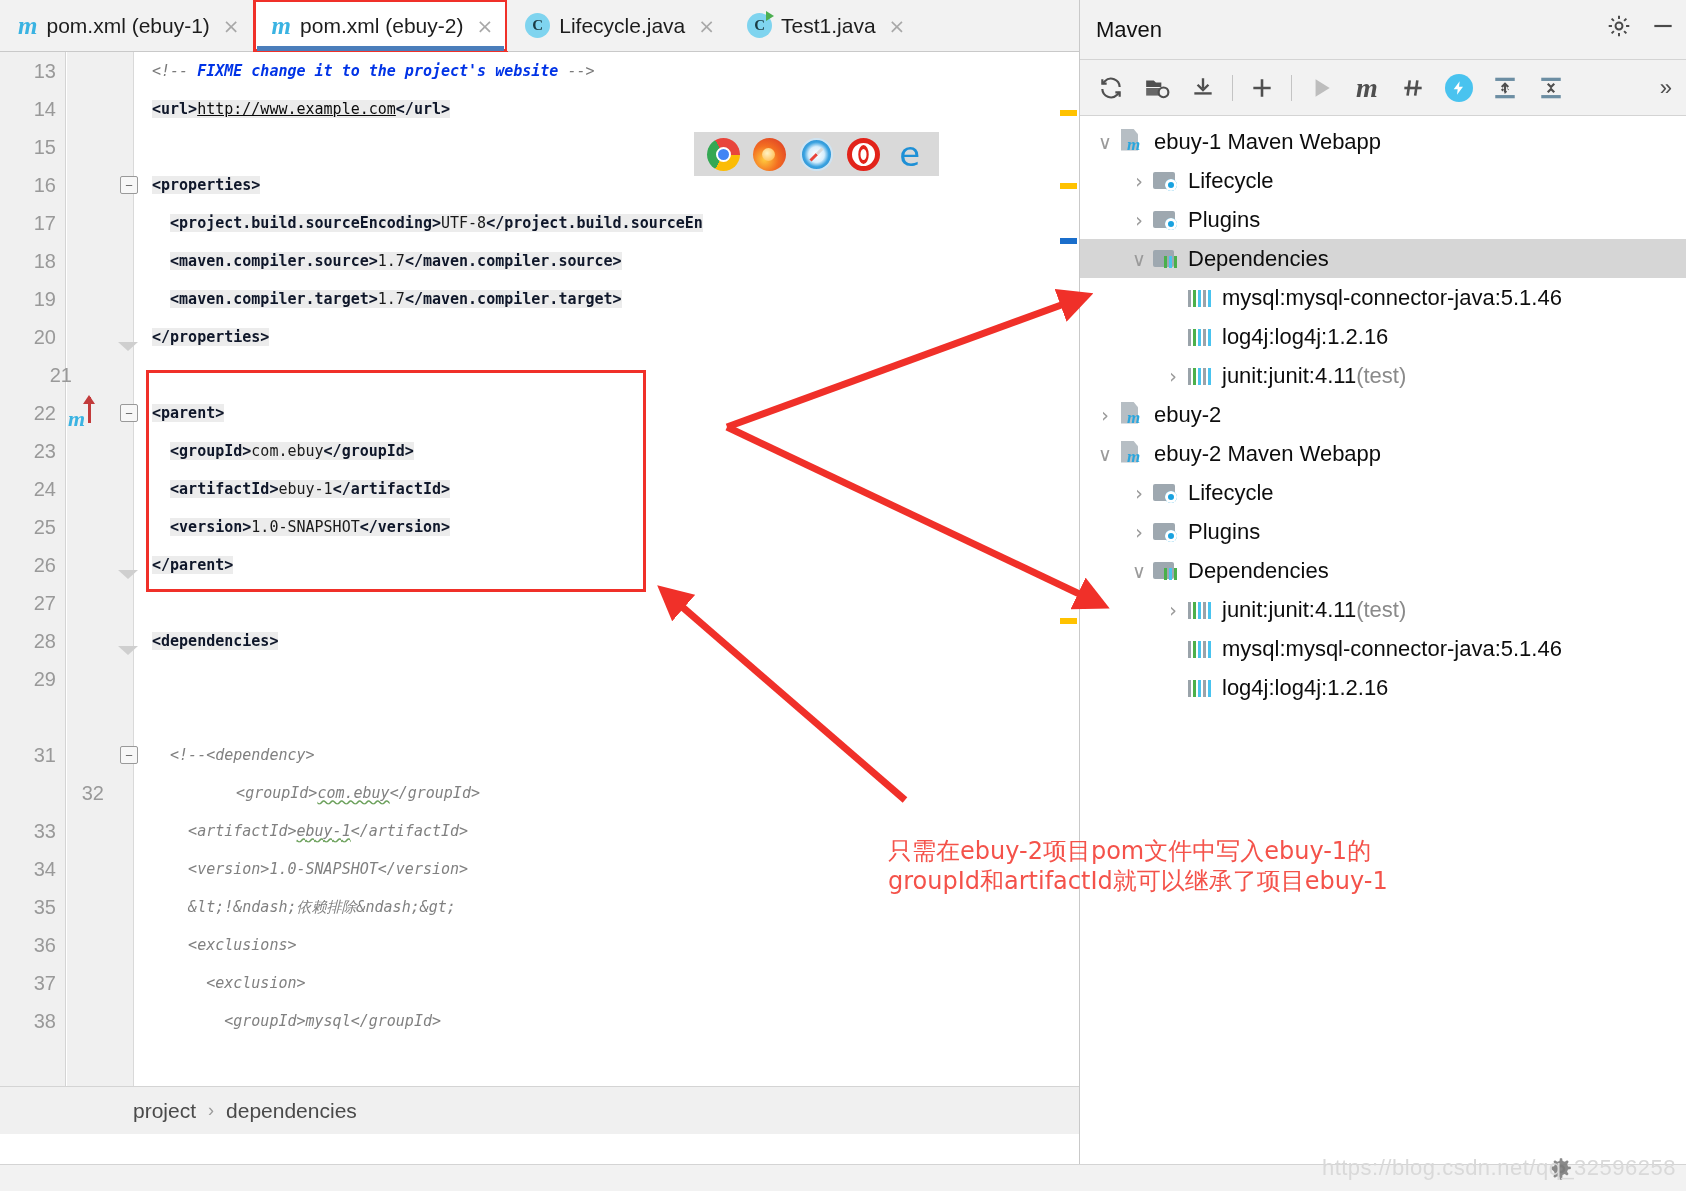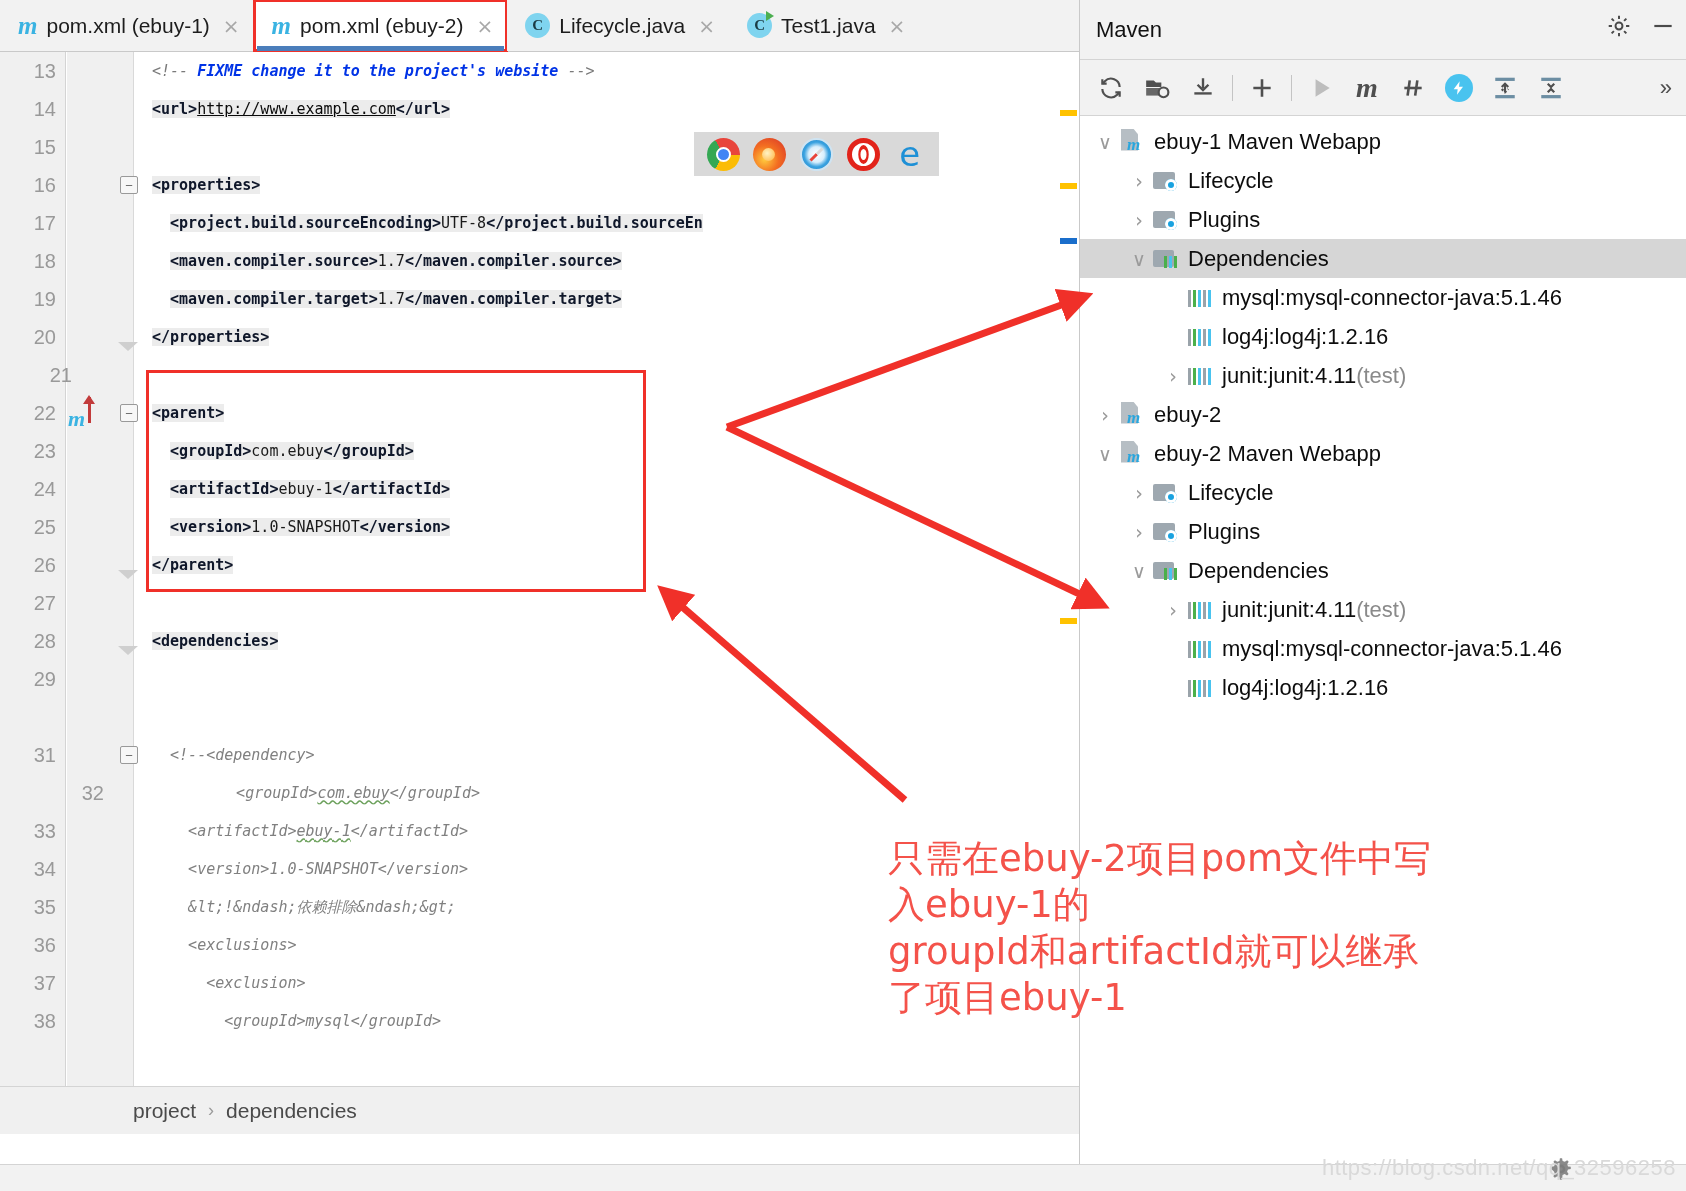--- a/index.html
+++ b/index.html
@@ -340,21 +340,21 @@
 
   
   .ann-svg {
     position: absolute; left: 0; top: 0;
     width: 1686px; height: 1191px;
     pointer-events: none;
   }
   .ann-text {
     position: absolute; left: 888px; top: 836px;
     width: 560px;
-    font-size: 37px; line-height: 1.25;
+    font-size: 24px; line-height: 1.25;
     color: #f4524a;
     font-family: "DejaVu Sans", sans-serif;
     white-space: pre-line;
   }
 
   
   .statusbar {
     position: absolute; left: 0; top: 1164px;
     width: 1686px; height: 27px;
     background: #f2f2f2;

